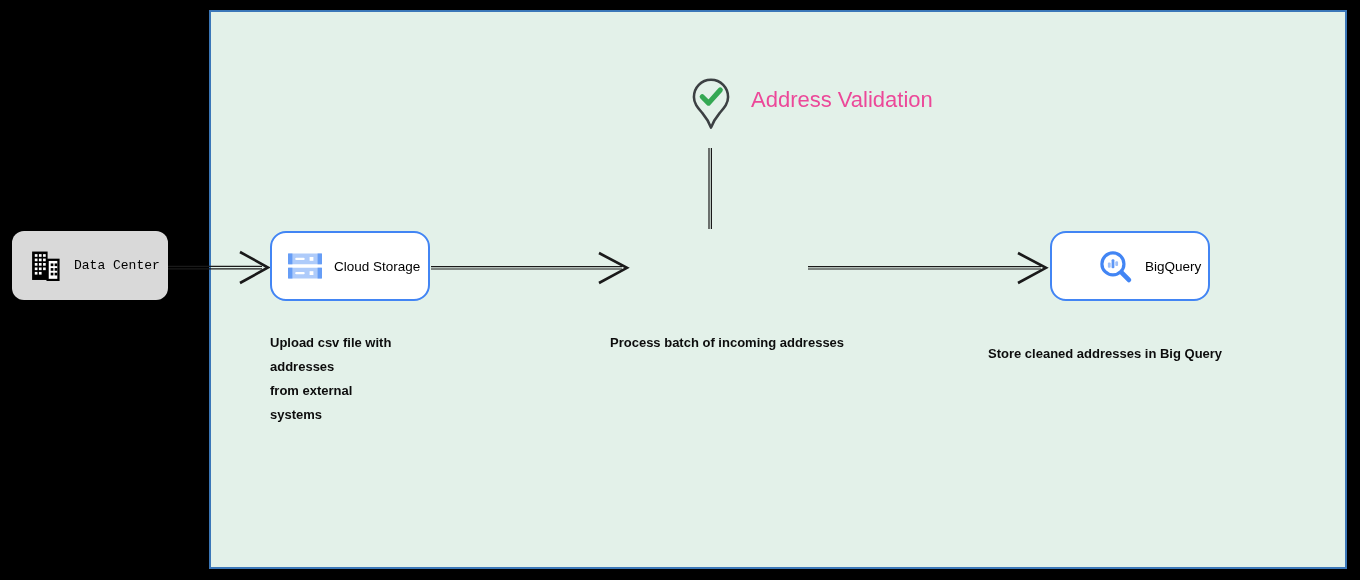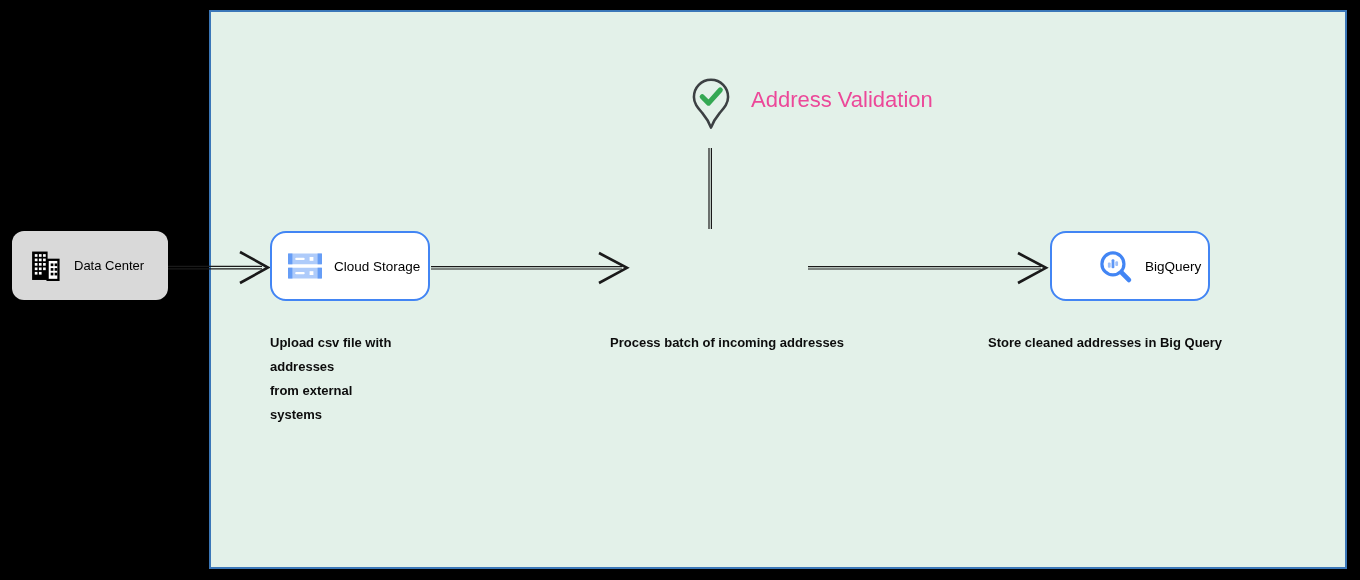--- a/index.html
+++ b/index.html
@@ -13,21 +13,21 @@
   .container-rect{
     position:absolute;left:209px;top:10px;width:1138px;height:559px;
     background:#e3f1e9;border:2px solid #3b77b8;box-sizing:border-box;
   }
 
   .ext-node{
     position:absolute;left:12px;top:231px;width:156px;height:69px;
     background:#d9d9d9;border-radius:12px;
     display:flex;align-items:center;gap:14px;padding-left:17px;box-sizing:border-box;
   }
-  .ext-node .label{font-size:13px;color:#000;}
+  .ext-node .label{font-size:13px;color:#000;font-family:Liberation Mono, monospace;}
 
   .node{
     position:absolute;height:70px;background:#fff;
     border:2.5px solid #4285f4;border-radius:16px;box-sizing:border-box;
     display:flex;align-items:center;gap:12px;padding-left:16px;
   }
   .node .label{font-size:13.5px;color:#000;white-space:nowrap;}
   .node-cloud-storage{left:270px;top:231px;width:160px;}
   .node-dataflow{left:630px;top:230px;width:177px;height:77px;border-radius:18px;}
   .node-bigquery{left:1050px;top:231px;width:160px;padding-left:46px;}
@@ -37,21 +37,21 @@
   .annotation-text{
     position:absolute;left:751px;top:88px;
     font-size:22px;line-height:23px;color:#ec4899;
   }
 
   .caption{
     position:absolute;font-size:13px;line-height:24px;color:#0d0d0d;white-space:nowrap;font-weight:bold;
   }
   .caption-upload{left:270px;top:331px;}
   .caption-process{left:568px;top:331px;margin-left:42px;}
-  .caption-store{left:988px;top:331px;}
+  .caption-store{left:988px;top:342px;}
 
   .edges{position:absolute;left:0;top:0;width:1360px;height:580px;pointer-events:none;}
   svg{display:block;}
 </style>
 </head>
 <body>
 
 <div class="stage">
 
   <div class="container-rect"></div>

